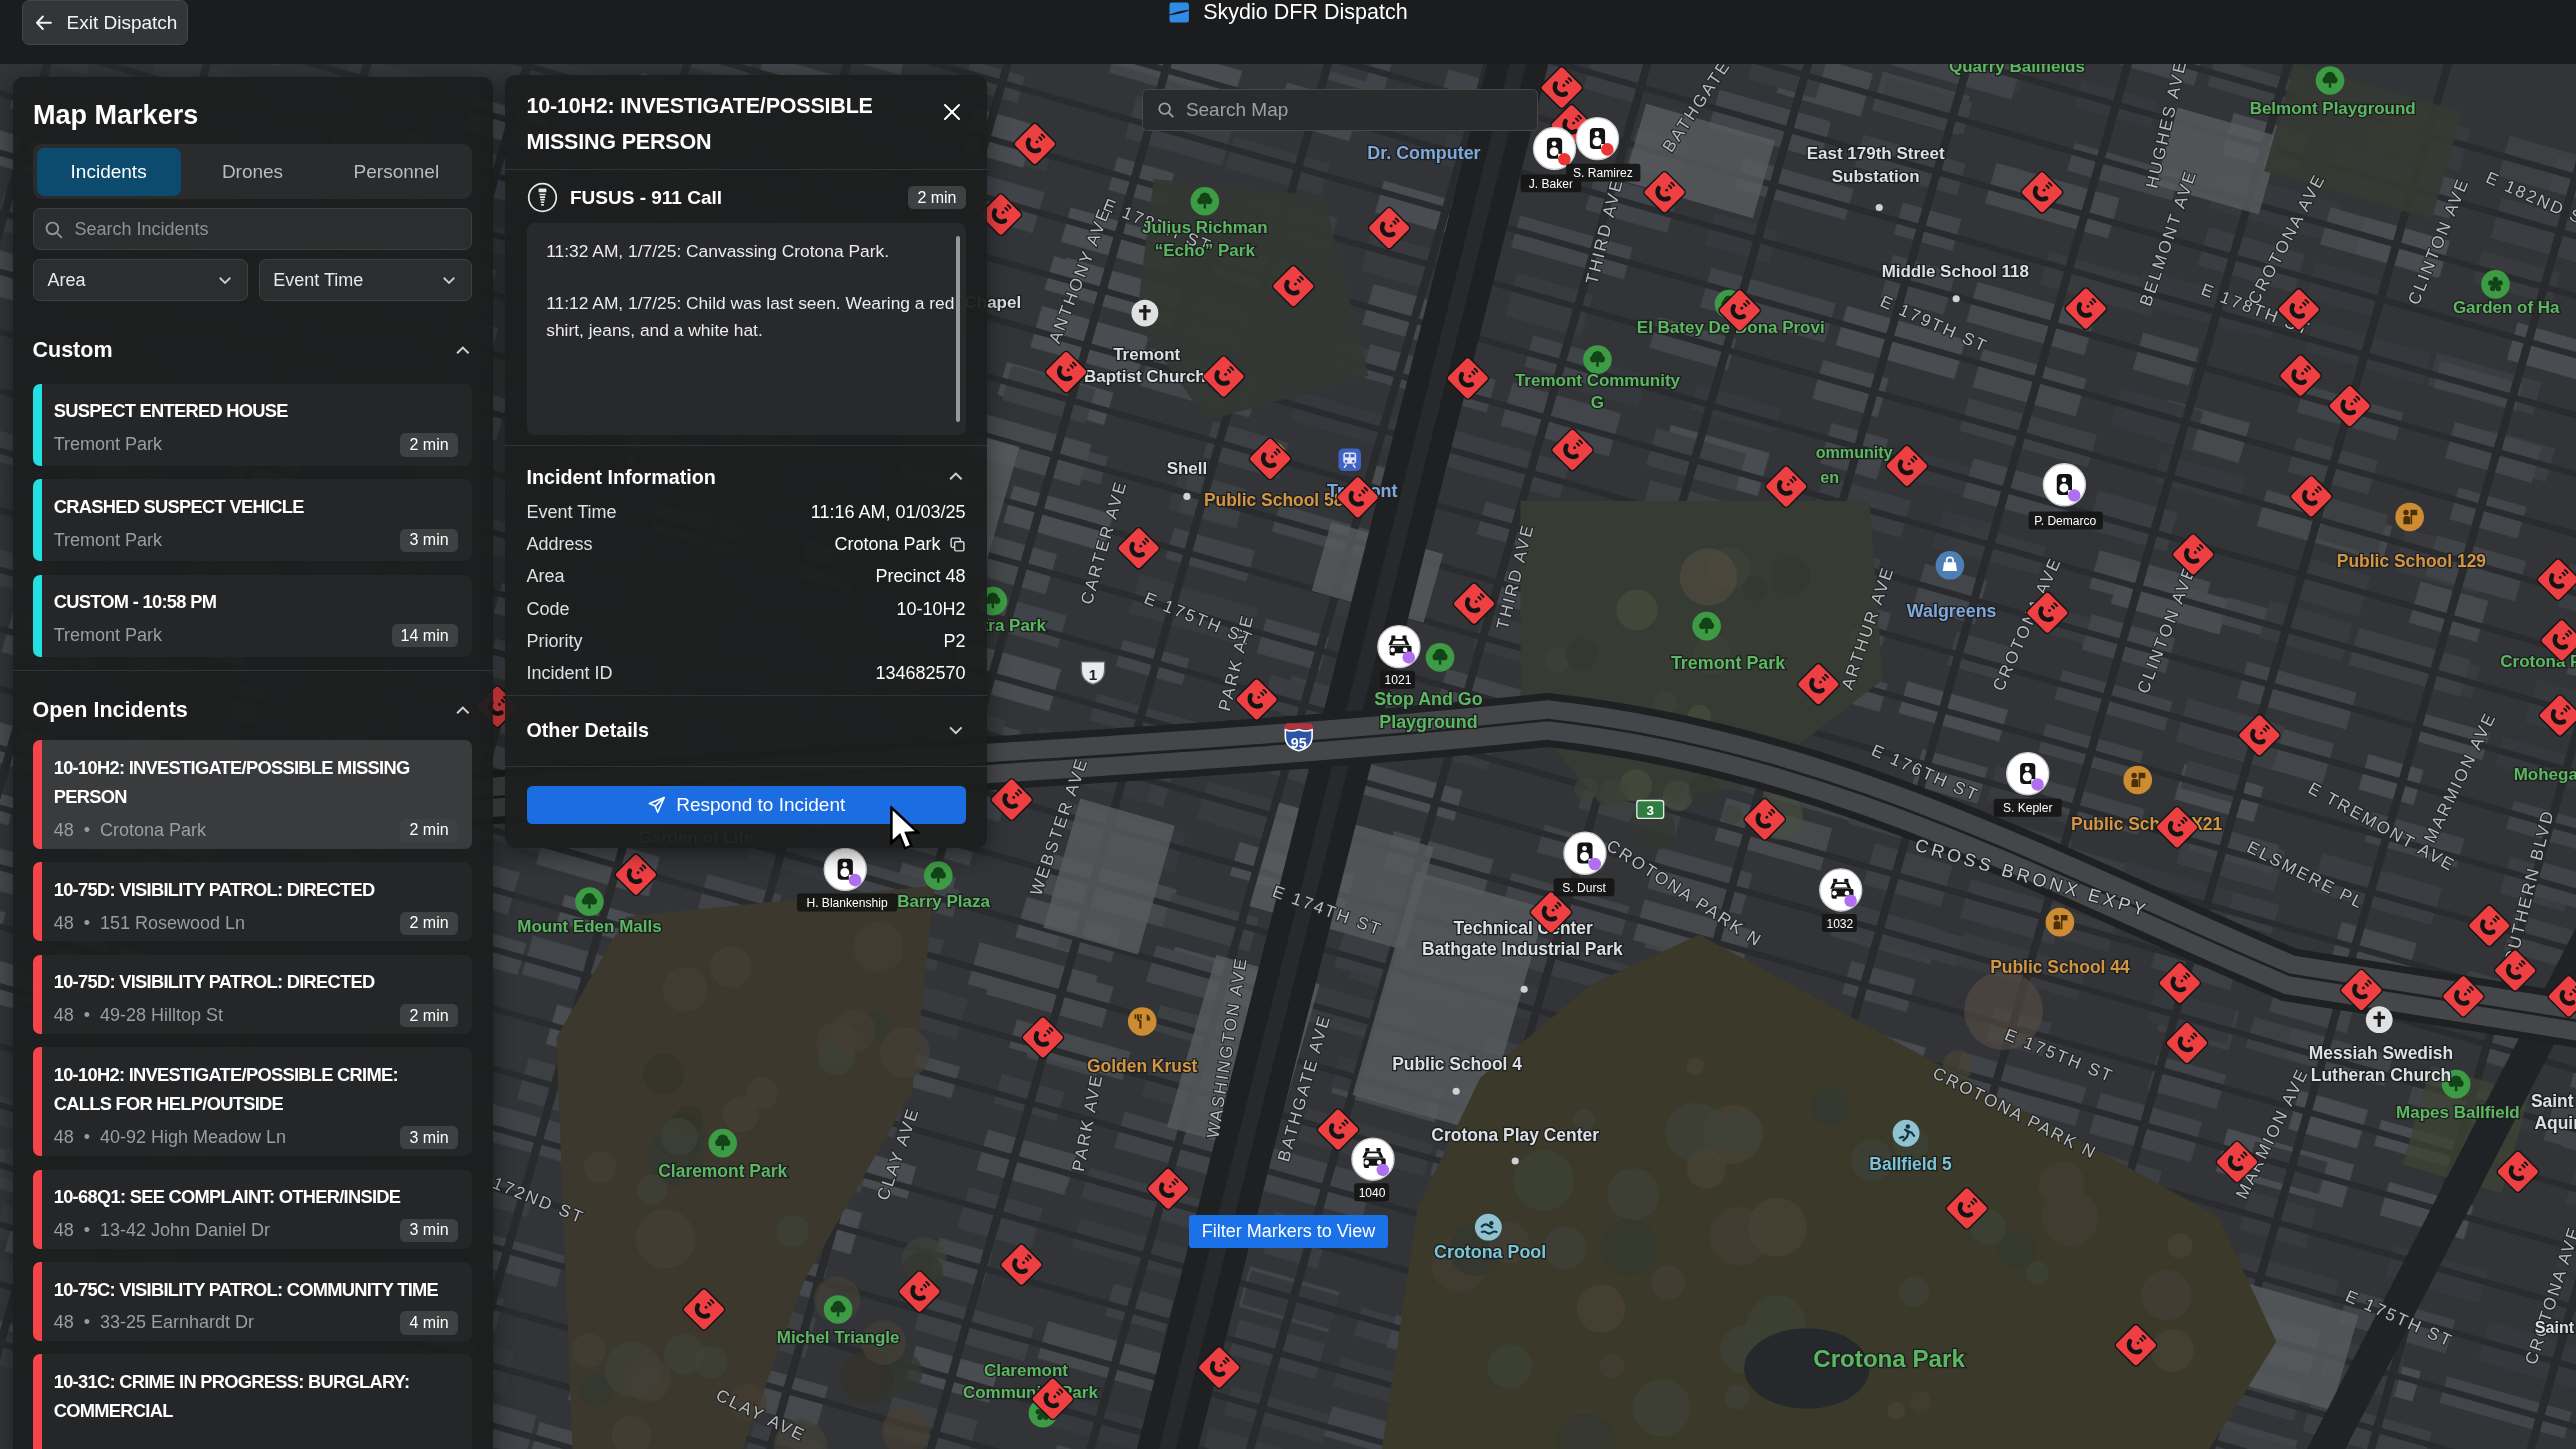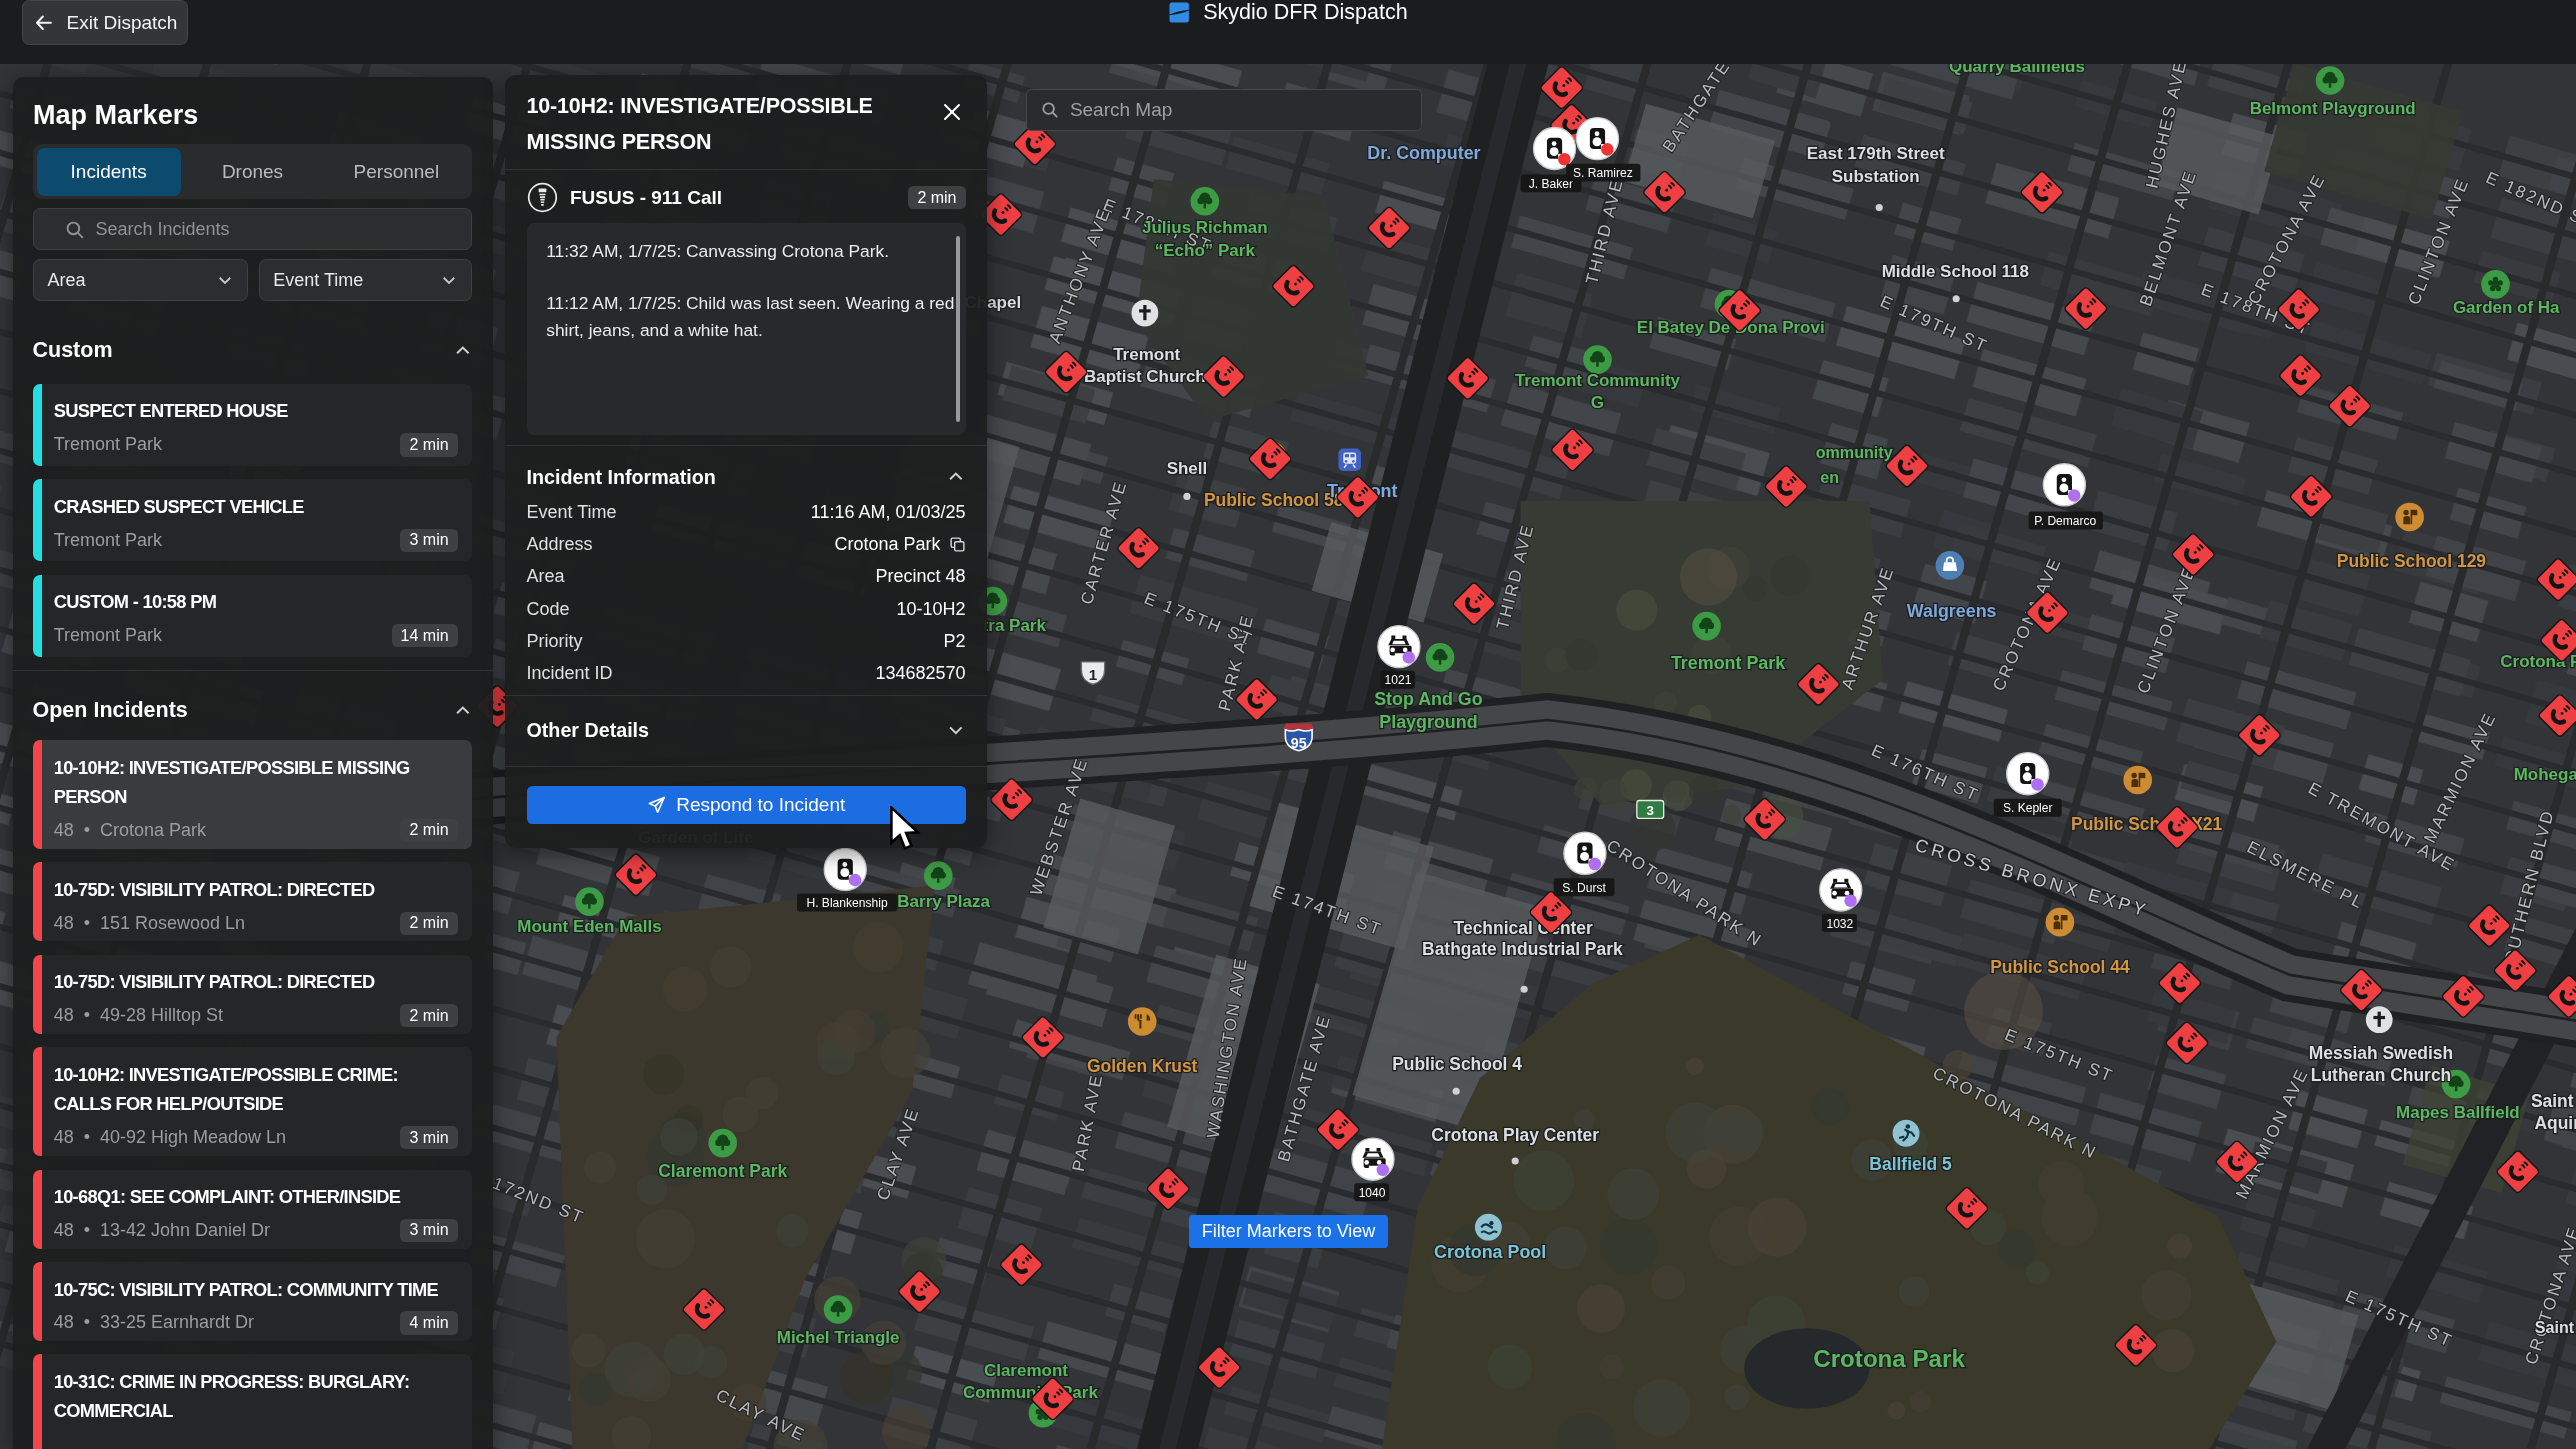--- a/index.html
+++ b/index.html
@@ -7,21 +7,21 @@
 .topbar{position:absolute;left:0;top:0;width:2576px;height:64px;background:#1b1c1d;z-index:40}
 .exitbtn{position:absolute;left:22.4px;top:0;width:166px;height:45px;background:#333536;border:0.9px solid #434546;border-radius:7.2px;color:#f2f3f4;font-size:19px;display:flex;align-items:center;justify-content:center;gap:11.6px}
 .apptitle{position:absolute;left:0;top:0;width:100%;height:80px;display:flex;align-items:flex-start;justify-content:center;gap:12.5px;color:#fff;font-size:21.5px;font-weight:400}
 .panel{position:absolute;background:#1c1d1ef2;border-radius:10.7px;z-index:30;box-shadow:0 5.4px 21.5px rgba(0,0,0,.45)}
 #sidebar{left:12.5px;top:77px;width:480px;height:1372px;border-bottom-left-radius:0;border-bottom-right-radius:0;overflow:hidden}
 #detail{left:505px;top:75px;width:482px;height:773px}
 .h1{color:#fff;font-size:27px;font-weight:700;margin:23px 20.6px 0}
 .tabs{margin:13.4px 20.6px 0;background:#2a2b2c;border-radius:9px;padding:3.6px;display:flex;height:55px}
 .tab{flex:1;display:flex;align-items:center;justify-content:center;color:#b9bbbd;font-size:19px;border-radius:7.2px}
 .tab.sel{background:#0c4a6e;color:#fff;font-weight:400}
-.search{margin:9px 20.6px 0;height:42px;background:#2c2d2f;border:0.9px solid #3e4042;border-radius:7.2px;display:flex;align-items:center;padding:0 30px;gap:9.8px;color:#909294;font-size:18px}
+.search{margin:9px 20.6px 0;height:42px;background:#2c2d2f;border:0.9px solid #3e4042;border-radius:7.2px;display:flex;align-items:center;padding:0 9px;gap:9.8px;color:#909294;font-size:18px}
 .drops{margin:9px 20.6px 0;display:flex;gap:10.7px}
 .drop{height:42px;background:#2c2d2f;border:0.9px solid #3e4042;border-radius:7.2px;display:flex;align-items:center;justify-content:space-between;padding:0 13.4px;color:#e8e9ea;font-size:18px}
 .drop.a{width:215px}.drop.b{flex:1}
 .sechead{display:flex;align-items:center;justify-content:space-between;margin:0 20px;color:#fff;font-size:21.5px;font-weight:700}
 .card{position:relative;margin:0 20.6px 13.4px;background:#252628;border-radius:7.2px;overflow:hidden;padding:12.5px 14.3px 11.6px 20.6px}
 .card.sel{background:#3a3b3d}
 .bar{position:absolute;left:0;top:0;bottom:0;width:9px}
 .bar.cyan{background:#24dfe2}
 .bar.red{background:#f4454b}
 .ctitle{color:#fff;font-size:18.3px;font-weight:700;line-height:29.5px;letter-spacing:-0.7px}
@@ -36,21 +36,21 @@
 .fusus .t{color:#fff;font-size:19px;font-weight:700;flex:1}
 .tbox{position:absolute;left:21.5px;right:21.5px;top:148px;height:212px;background:#28292b;border-radius:7.2px;padding:15px 19.7px;color:#ececed;font-size:17.4px;line-height:27px;overflow:hidden}
 .tbox p{margin-bottom:25px;white-space:nowrap}
 .sb{position:absolute;right:5.4px;top:12.5px;width:4.5px;height:186px;background:#98999b;border-radius:2.7px}
 .ihead{position:absolute;left:21.5px;right:21.5px;display:flex;align-items:center;justify-content:space-between;color:#fff;font-size:19.7px;font-weight:700}
 .irow{position:absolute;left:21.5px;right:21.5px;height:27px;display:flex;justify-content:space-between;align-items:center;color:#fff;font-size:18px}
 .irow .l{color:#dfe0e2}
 .irow .v{display:flex;align-items:center;gap:8px}
 .respond{position:absolute;left:21.5px;right:21.5px;top:711px;height:38px;background:#1c6ce2;border-radius:5.4px;display:flex;align-items:center;justify-content:center;gap:9.8px;color:#fff;font-size:19px}
 .mapui{position:absolute;z-index:20}
-#searchmap{left:1026px;top:89px;width:396px;height:42px;background:rgba(24,25,26,.85);border-radius:7.2px;padding:0}
+#searchmap{left:1142px;top:89px;width:396px;height:42px;background:rgba(24,25,26,.85);border-radius:7.2px;padding:0}
 #searchmap .in{width:100%;height:100%;background:#2a2b2d;border:1.3px solid #47484a;border-radius:5.4px;display:flex;align-items:center;padding:0 12.5px;gap:10.7px;color:#9da0a2;font-size:19px}
 #filter{left:1189px;top:1215px;width:199px;height:33px;background:#1b72e8;border-radius:3.6px;color:#fff;font-size:18px;display:flex;align-items:center;justify-content:center}
 svg.ic{display:block}
 </style></head>
 <body>
 <div class="map">
     <svg width="2576" height="1449" viewBox="0 0 2880 1620" style="position:absolute;left:0;top:0">
       <rect x="0" y="0" width="2880" height="1620" fill="#3b3e40"></rect>
       <g opacity="0.8">
         <rect x="1847" y="-106" width="74" height="30" fill="#5b5e61" transform="rotate(16 1884 -91)"></rect>

